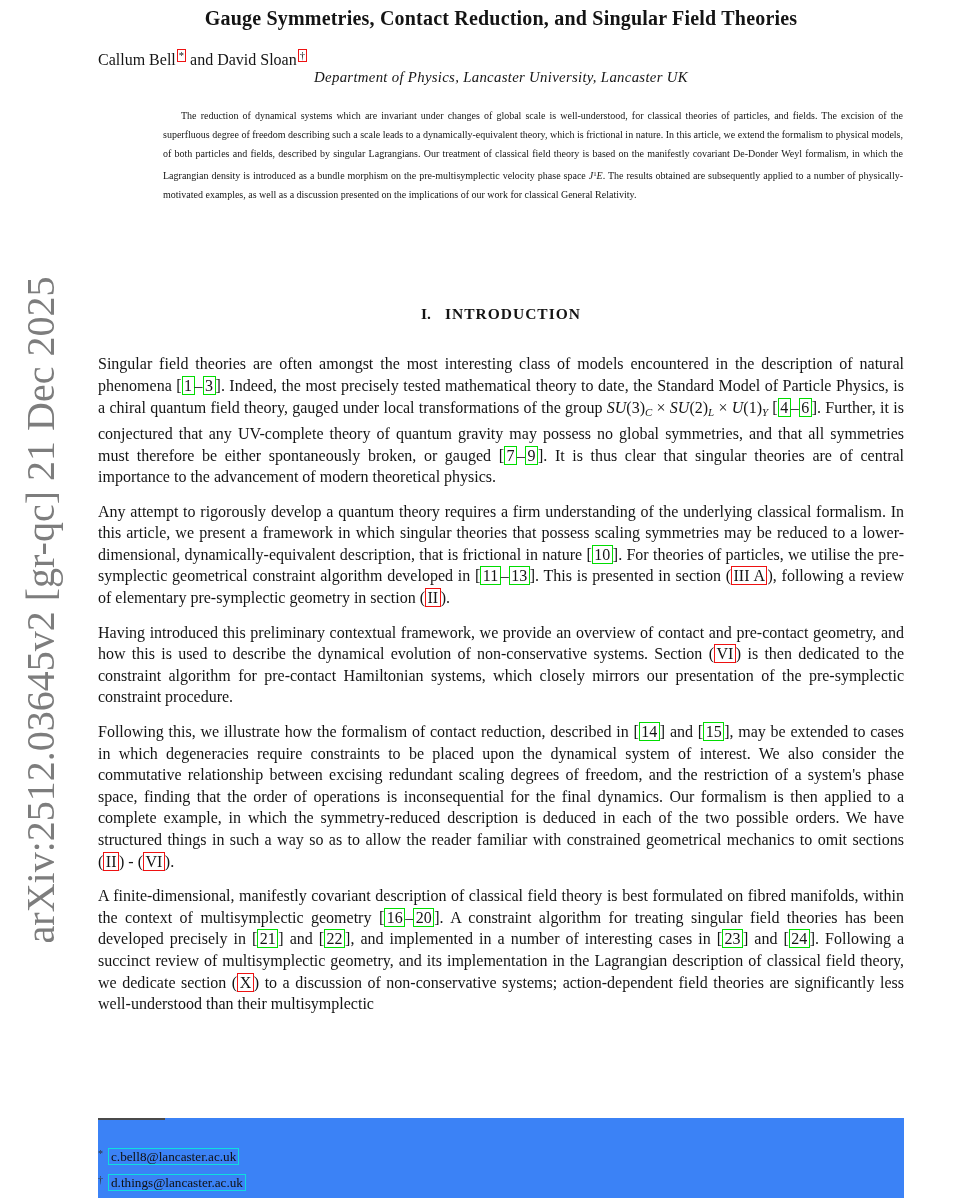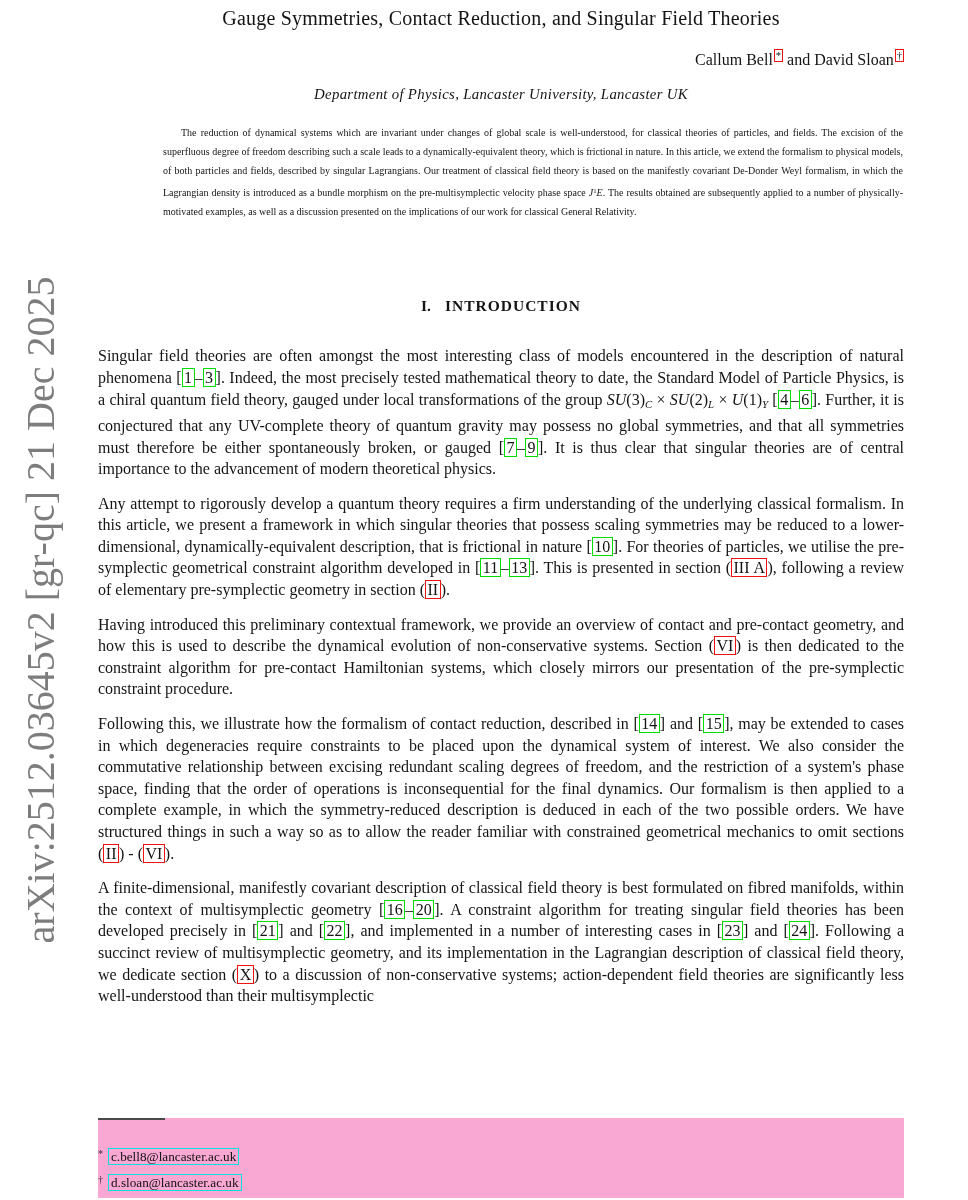--- a/index.html
+++ b/index.html
@@ -9,49 +9,49 @@
     font-family:"Liberation Serif", serif;
   }
   .watermark{
     position:absolute;left:40px;top:610px;
     transform:translate(-50%,-50%) rotate(-90deg);
     font-size:40px;color:#7d7d7d;white-space:nowrap;
     font-family:"Liberation Serif", serif;
   }
   .page{position:absolute;left:98px;top:0;width:806px;}
   .title{
-    text-align:center;font-weight:normal;font-size:20px;line-height:24px;
+    text-align:center;font-weight:bold;font-size:20px;line-height:24px;
     margin-top:6px;letter-spacing:0.2px;
   }
-  .authors{text-align:right;font-size:16px;margin-top:20px;}
+  .authors{text-align:left;font-size:16px;margin-top:20px;}
   .author-marker{
     font-size:10.5px;vertical-align:6px;
     border:1.5px solid #ee1111;padding:0 1px;margin-left:1px;
   }
-  .affiliation{text-align:center;font-style:italic;font-size:14.8px;margin-top:17px;letter-spacing:0.3px;}
+  .affiliation{text-align:center;font-style:italic;font-size:14.8px;letter-spacing:0.3px;}
   .abstract{
     width:740px;margin:20px 0 0 65px;
     font-size:10px;line-height:19.2px;text-align:justify;text-indent:18px;
   }
-  .section-heading{text-align:center;font-weight:bold;font-size:15.5px;margin-top:76px;}
+  .section-heading{text-align:center;font-weight:bold;font-size:15.5px;margin-top:101px;}
   .sec-title-gap{margin-left:14px;letter-spacing:1px;}
   .body-par{
     font-size:16px;line-height:21.6px;text-align:justify;
     margin:0 0 13px 0;
   }
   .body-par.first{margin-top:30px;}
   .seg-txt{}
   .seg-i{font-style:italic;}
   .seg-sub{font-style:italic;font-size:0.68em;vertical-align:-0.25em;}
   .seg-sup{font-size:0.68em;vertical-align:0.5em;}
   .seg-cite{border:1.5px solid #00dd00;padding:0 1.5px;}
   .seg-ref{border:1.5px solid #ee1111;padding:0 1.5px;}
   .footnotes{
     position:absolute;left:98px;top:1118px;width:806px;
-    background:#f9a8d4;font-size:13.2px;
+    background:#3b82f6;font-size:13.2px;
   }
   .footnote-rule{width:67px;border:none;border-top:2px solid #4a4a4a;margin:0 0 26px 0;}
   .footnote-item{margin:0 0 7px 0;line-height:16px;}
   .footnote-marker{font-size:10px;vertical-align:4px;margin-right:5px;color:#333;}
   .email-link{border:1.5px solid #0fdede;padding:0 2px;color:#101010;text-decoration:none;}
 </style>
 </head>
 <body>
 
 <div class="watermark">arXiv:2512.03645v2 [gr-qc] 21 Dec 2025</div>
@@ -72,14 +72,14 @@
   <p class="body-par"><span class="seg-txt">Any attempt to rigorously develop a quantum theory requires a firm understanding of the underlying classical formalism. In this article, we present a framework in which singular theories that possess scaling symmetries may be reduced to a lower-dimensional, dynamically-equivalent description, that is frictional in nature [</span><span class="seg-cite">10</span><span class="seg-txt">]. For theories of particles, we utilise the pre-symplectic geometrical constraint algorithm developed in [</span><span class="seg-cite">11</span><span class="seg-txt">–</span><span class="seg-cite">13</span><span class="seg-txt">]. This is presented in section (</span><span class="seg-ref">III A</span><span class="seg-txt">), following a review of elementary pre-symplectic geometry in section (</span><span class="seg-ref">II</span><span class="seg-txt">).</span></p>
   <p class="body-par"><span class="seg-txt">Having introduced this preliminary contextual framework, we provide an overview of contact and pre-contact geometry, and how this is used to describe the dynamical evolution of non-conservative systems. Section (</span><span class="seg-ref">VI</span><span class="seg-txt">) is then dedicated to the constraint algorithm for pre-contact Hamiltonian systems, which closely mirrors our presentation of the pre-symplectic constraint procedure.</span></p>
   <p class="body-par"><span class="seg-txt">Following this, we illustrate how the formalism of contact reduction, described in [</span><span class="seg-cite">14</span><span class="seg-txt">] and [</span><span class="seg-cite">15</span><span class="seg-txt">], may be extended to cases in which degeneracies require constraints to be placed upon the dynamical system of interest. We also consider the commutative relationship between excising redundant scaling degrees of freedom, and the restriction of a system's phase space, finding that the order of operations is inconsequential for the final dynamics. Our formalism is then applied to a complete example, in which the symmetry-reduced description is deduced in each of the two possible orders. We have structured things in such a way so as to allow the reader familiar with constrained geometrical mechanics to omit sections (</span><span class="seg-ref">II</span><span class="seg-txt">) - (</span><span class="seg-ref">VI</span><span class="seg-txt">).</span></p>
   <p class="body-par"><span class="seg-txt">A finite-dimensional, manifestly covariant description of classical field theory is best formulated on fibred manifolds, within the context of multisymplectic geometry [</span><span class="seg-cite">16</span><span class="seg-txt">–</span><span class="seg-cite">20</span><span class="seg-txt">]. A constraint algorithm for treating singular field theories has been developed precisely in [</span><span class="seg-cite">21</span><span class="seg-txt">] and [</span><span class="seg-cite">22</span><span class="seg-txt">], and implemented in a number of interesting cases in [</span><span class="seg-cite">23</span><span class="seg-txt">] and [</span><span class="seg-cite">24</span><span class="seg-txt">]. Following a succinct review of multisymplectic geometry, and its implementation in the Lagrangian description of classical field theory, we dedicate section (</span><span class="seg-ref">X</span><span class="seg-txt">) to a discussion of non-conservative systems; action-dependent field theories are significantly less well-understood than their multisymplectic</span></p>
 
 </div>
 
 <div class="footnotes">
   <hr class="footnote-rule">
   <div class="footnote-item"><span class="footnote-marker">*</span><a class="email-link">c.bell8@lancaster.ac.uk</a></div>
-  <div class="footnote-item"><span class="footnote-marker">†</span><a class="email-link">d.sloan@lancaster.ac.uk</a></div>
+  <div class="footnote-item"><span class="footnote-marker">†</span><a class="email-link">d.things@lancaster.ac.uk</a></div>
 </div>
 
 </body></html>

